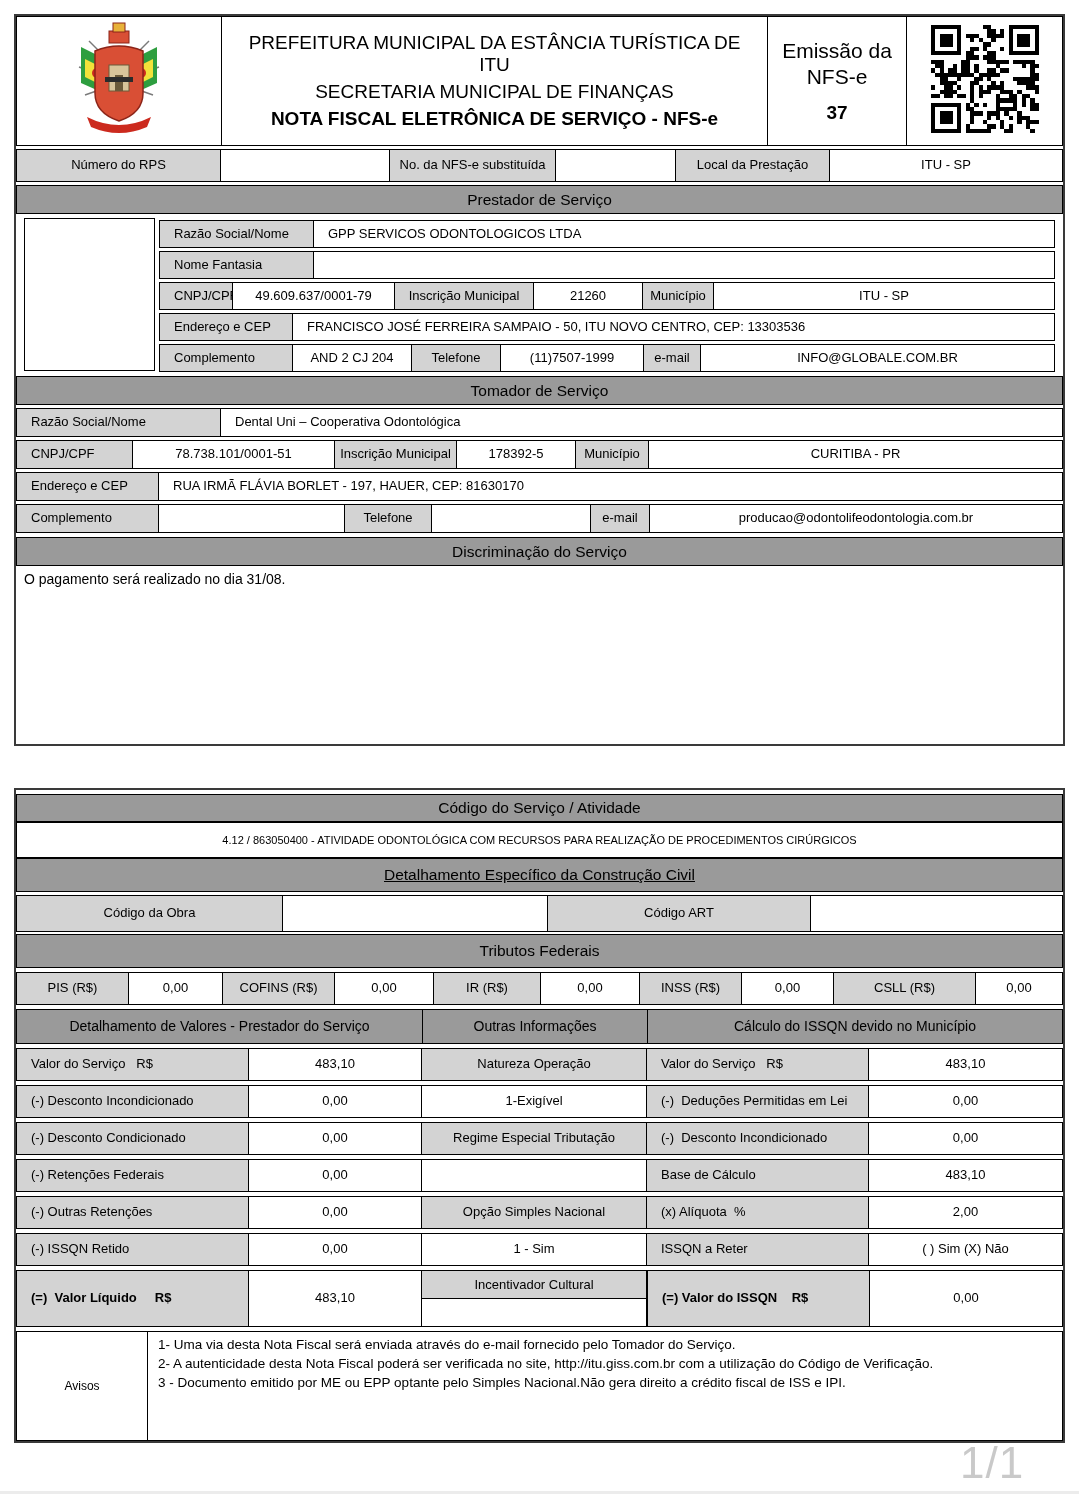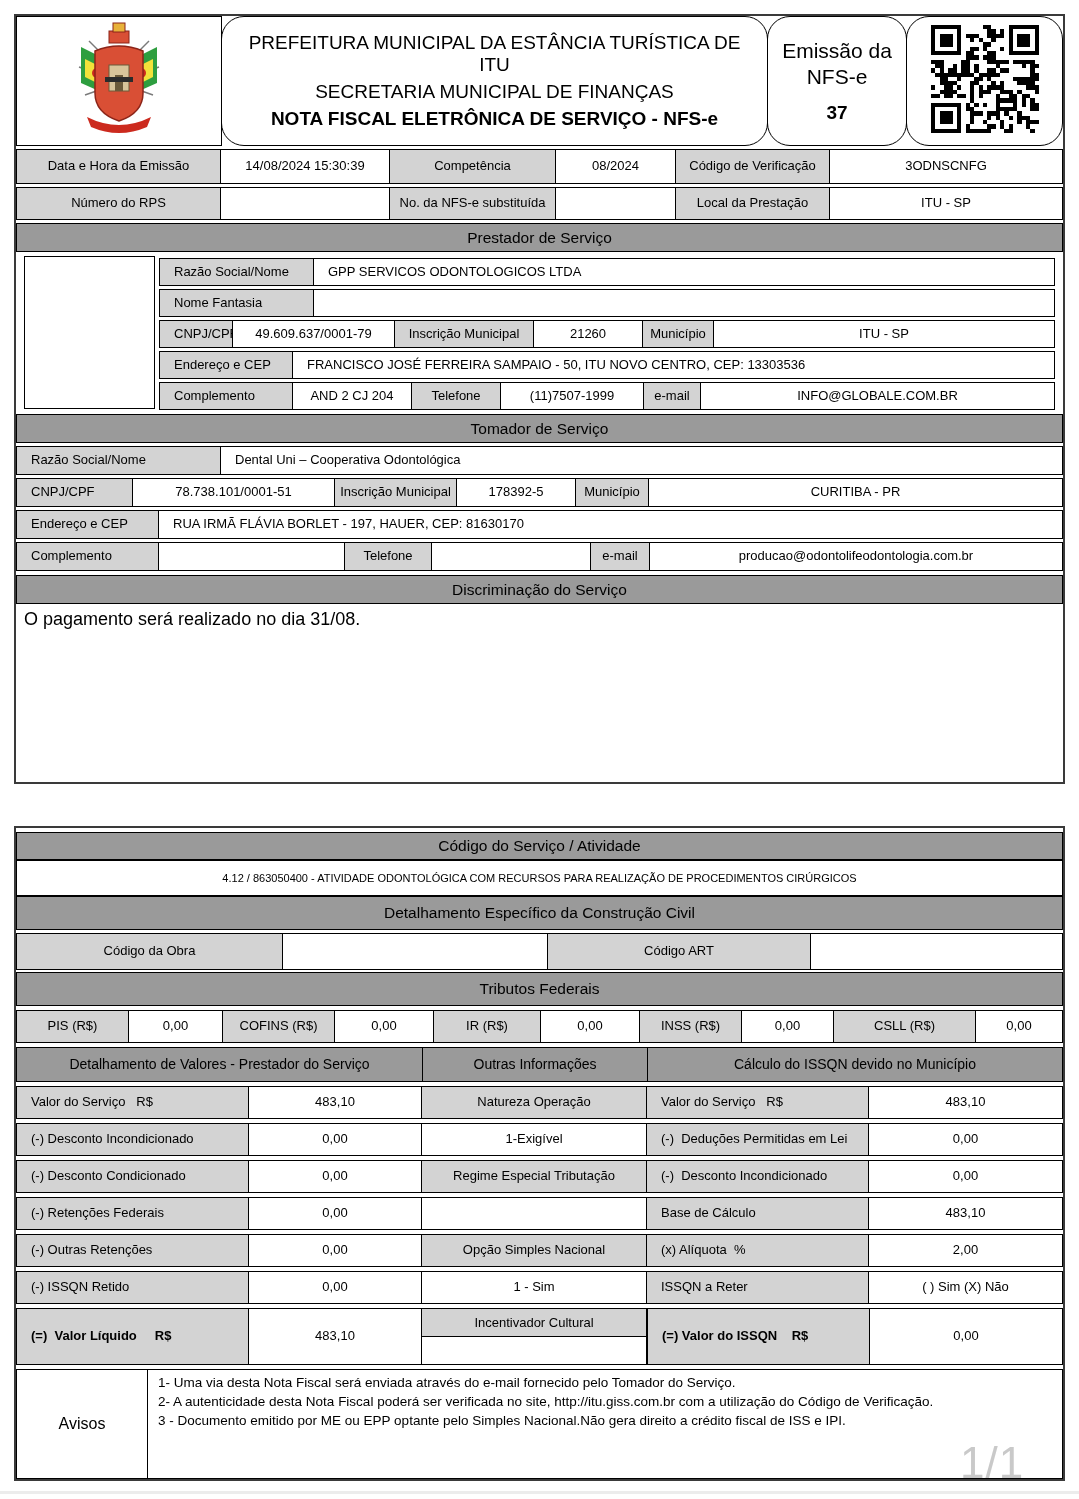--- a/index.html
+++ b/index.html
@@ -19,50 +19,50 @@
   .la { justify-content: flex-start; text-align: left; padding-left: 14px; padding-right: 4px; }
   .grow { flex: 1; }
   .bold { font-weight: bold; }
 
   .bar { background: #9a9a9a; border: 1px solid #000; height: 29px; display: flex;
          align-items: center; justify-content: center; font-size: 15.5px; margin-top: 3px; }
 
   
   .hdr { display: flex; height: 130px; }
   .hcell { border: 1px solid #000; display: flex; align-items: center; justify-content: center; }
-  .hcell + .hcell { margin-left: -1px; border-radius: 23px; }
+  .hcell + .hcell { margin-left: -1px; }
   .title-box { flex-direction: column; gap: 5px; padding: 6px 10px; }
   .title-line { font-size: 19px; text-align: center; }
   .numero-box { flex-direction: column; gap: 12px; padding: 8px 4px; }
   .numero-label { font-size: 21px; text-align: center; line-height: 1.25; }
   .numero-value { font-size: 19px; font-weight: bold; }
 
   .info-row { height: 35px; }
   .info-row2 { height: 33px; }
 
   
   .prest-wrap { position: relative; padding: 3px 8px 3px 143px; }
   .logo-empty-box { position: absolute; left: 8px; top: 4px; bottom: 4px; width: 131px; border: 1px solid #000; background: #fff; }
   .prow { display: flex; height: 28px; margin-top: 3px; }
   .prow:first-child { margin-top: 0; }
   .trow { display: flex; height: 29px; }
 
-  .discr-content { height: 178px; font-size: 18px; padding: 5px 8px; text-align: left; }
+  .discr-content { height: 178px; font-size: 14px; padding: 5px 8px; text-align: left; }
 
   .single-row { height: 36px; }
-  .bar2 { height: 34px; margin-top: 0; }
+  .bar2 { height: 34px; margin-top: 0; text-decoration: underline; }
   .bar3 { height: 34px; margin-top: 2px; }
   .vrow { height: 33px; margin-top: 4px; }
   .vrow7 { height: 57px; margin-top: 4px; }
   .mid-split { display: flex; flex-direction: column; width: 226px; border: 1px solid #000; margin-left: -1px; }
   .mid-split .half { flex: 1; display: flex; align-items: center; justify-content: center; font-size: 13px; }
   .mid-split .half.lab { border-bottom: 1px solid #000; }
 
   .avisos-row { display: flex; height: 110px; margin-top: 4px; }
-  .avisos-label { width: 132px; border: 1px solid #000; display: flex; align-items: center; justify-content: center; font-size: 16px; }
+  .avisos-label { width: 132px; border: 1px solid #000; display: flex; align-items: center; justify-content: center; font-size: 12px; }
   .avisos-text { flex: 1; border: 1px solid #000; margin-left: -1px; padding: 3px 10px; font-size: 13.5px; line-height: 19px; text-align: left; }
 
   .page-number { position: absolute; left: 960px; top: 1438px; font-size: 44px; color: #c9c9c9; letter-spacing: 1px; }
   .bottom-line { position: absolute; left: 0; top: 1491px; width: 1079px; height: 3px; background: #ececec; }
 </style>
 </head>
 <body>
 
 <div class="page">
 
@@ -324,28 +324,20 @@
                 <rect x="19" y="1" width="5" height="5" fill="#fff"></rect>
                 <rect x="20" y="2" width="3" height="3"></rect>
                 <rect x="0" y="18" width="7" height="7"></rect>
                 <rect x="1" y="19" width="5" height="5" fill="#fff"></rect>
                 <rect x="2" y="20" width="3" height="3"></rect>
               </g>
             </svg></span>
       </div>
     </div>
 
-    <div class="row info-row">
-      <div class="c lab" style="width:205px">Data e Hora da Emissão</div>
-      <div class="c" style="width:170px">14/08/2024 15:30:39</div>
-      <div class="c lab" style="width:167px">Competência</div>
-      <div class="c" style="width:121px">08/2024</div>
-      <div class="c lab" style="width:155px">Código de Verificação</div>
-      <div class="c grow">3ODNSCNFG</div>
-    </div>
 
     <div class="row info-row2">
       <div class="c lab" style="width:205px">Número do RPS</div>
       <div class="c" style="width:170px"></div>
       <div class="c lab" style="width:167px">No. da NFS-e substituída</div>
       <div class="c" style="width:121px"></div>
       <div class="c lab" style="width:155px">Local da Prestação</div>
       <div class="c grow">ITU - SP</div>
     </div>
 

